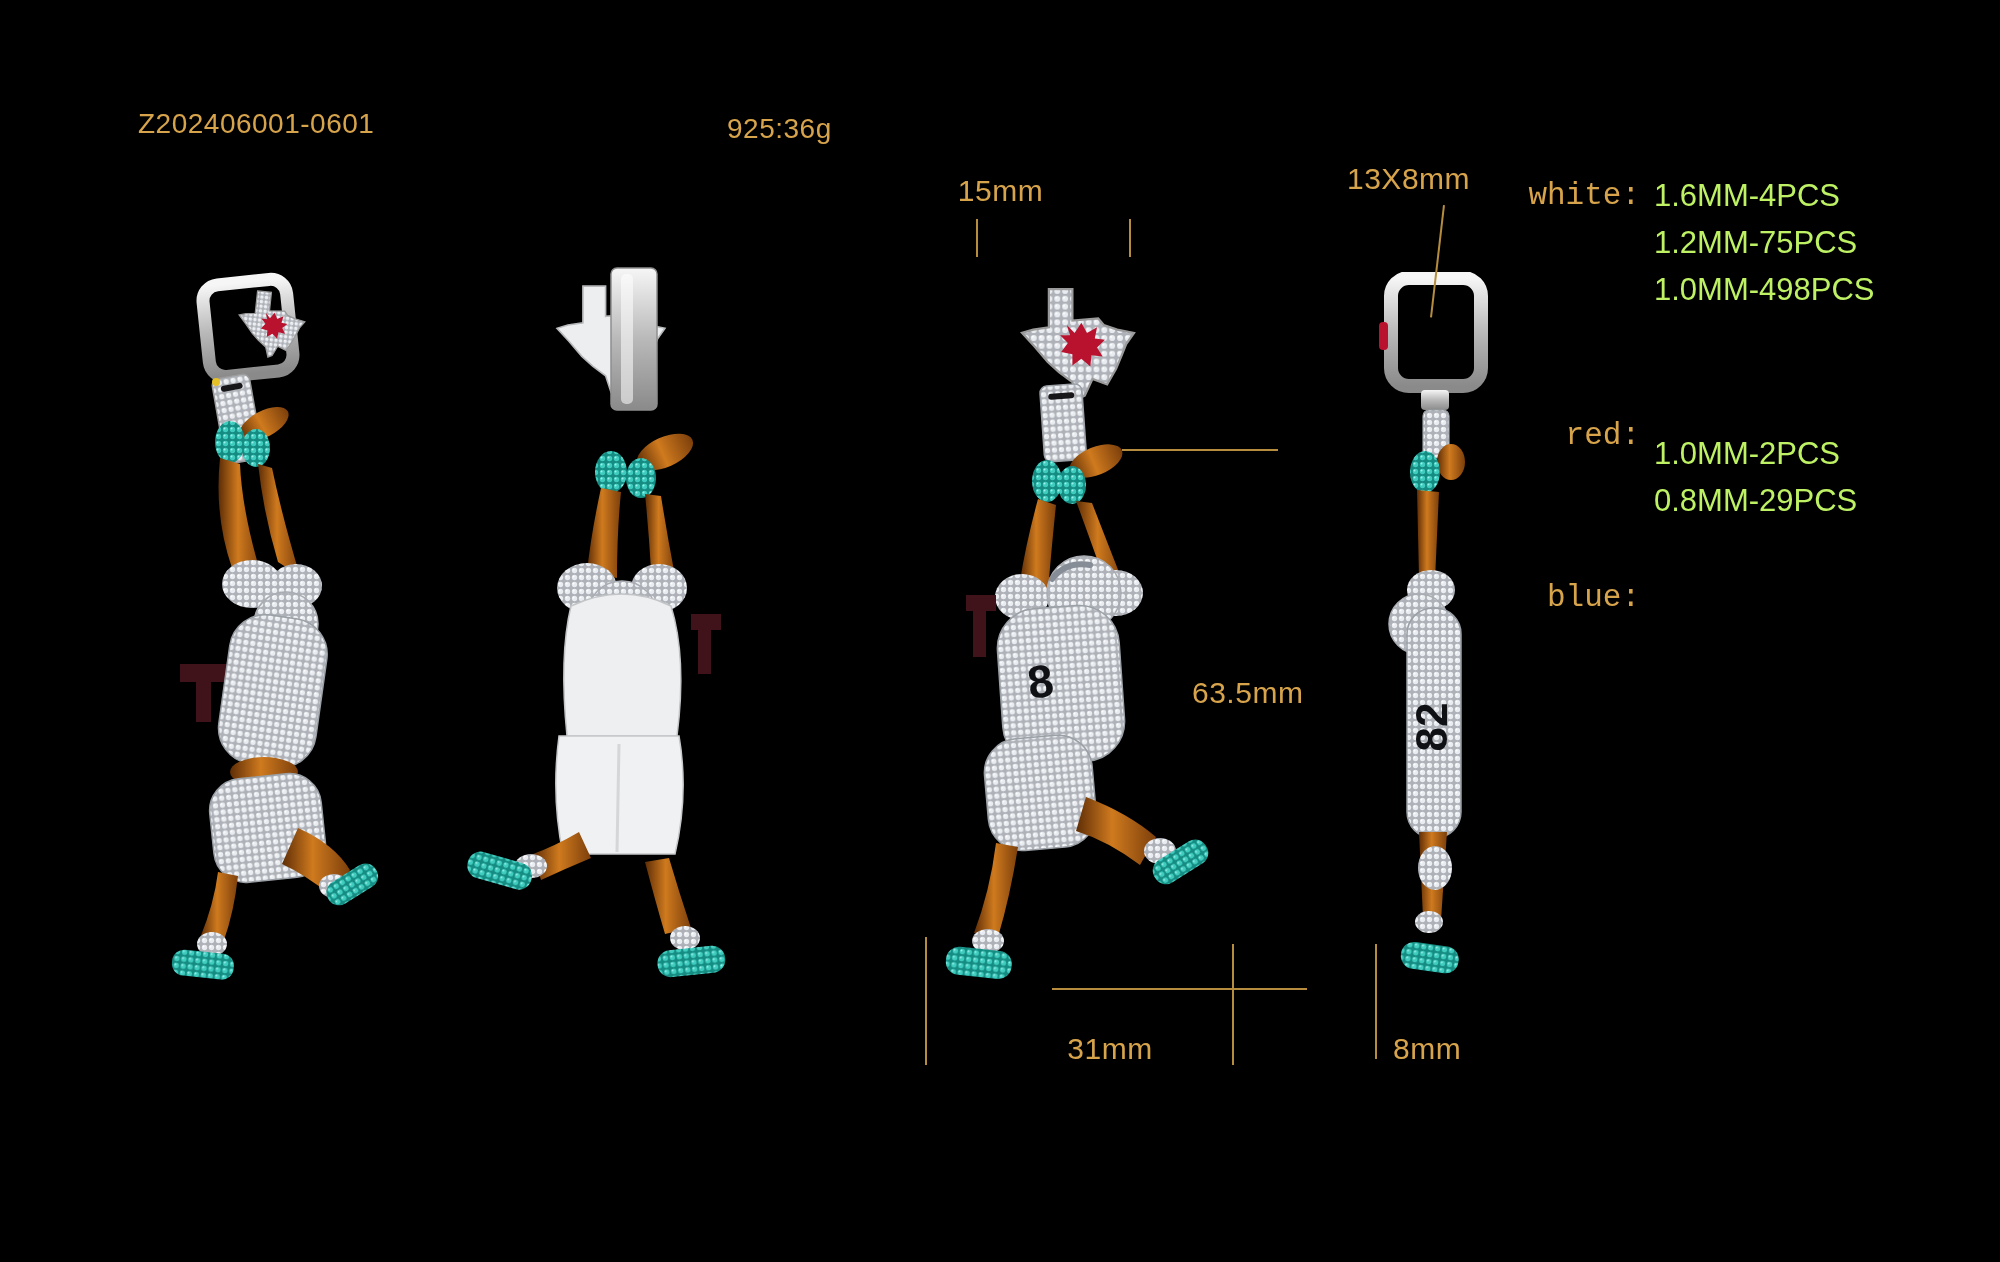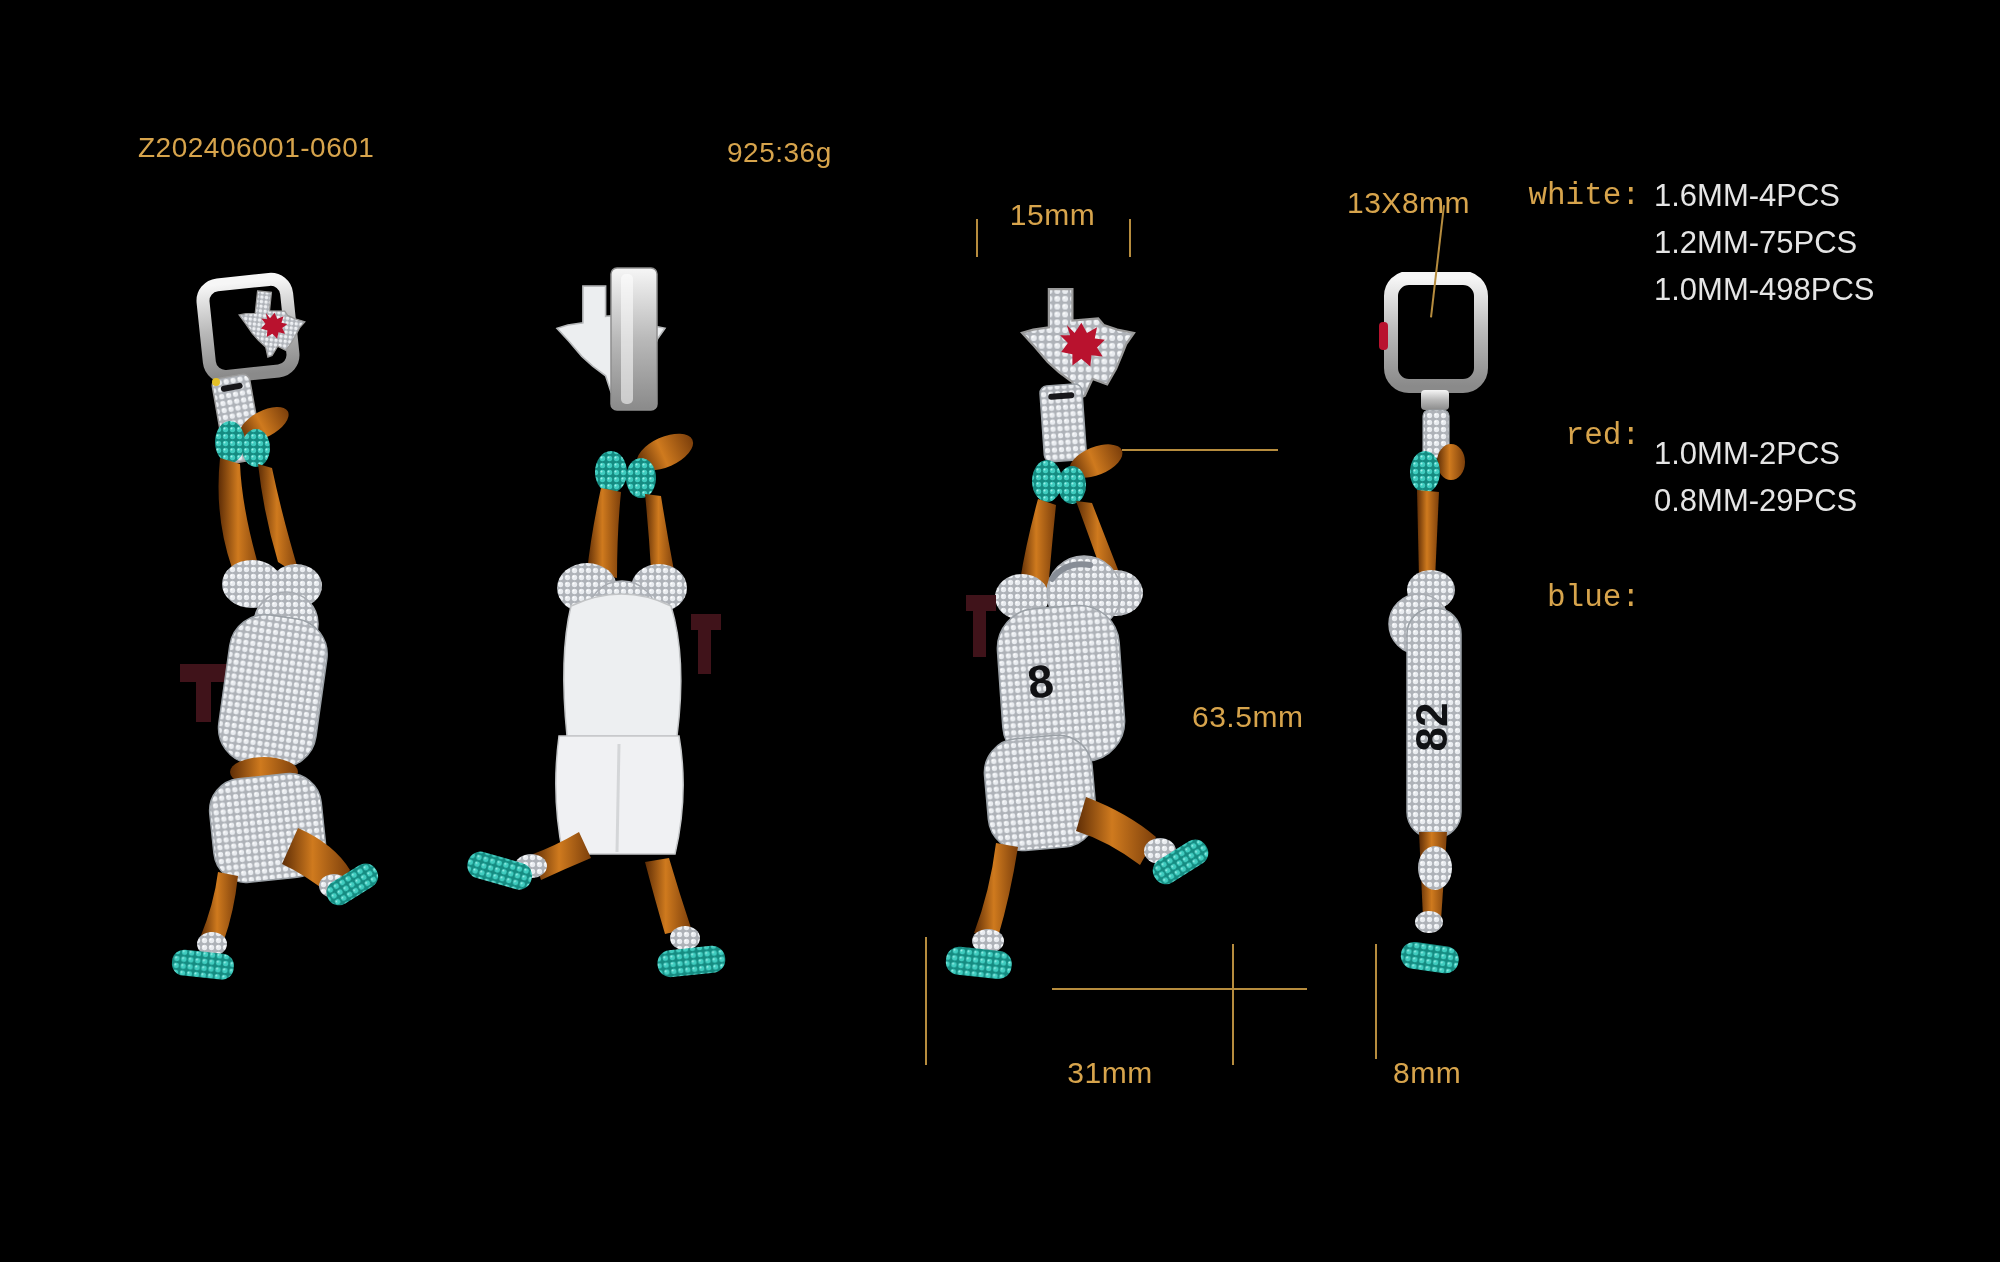--- a/index.html
+++ b/index.html
@@ -10,33 +10,32 @@
     overflow:hidden;
     font-family:"Liberation Sans", sans-serif;
   }
   .fig{position:absolute;}
   .lbl{
     position:absolute;
     color:#d7a44c;
     font-size:30px;
     letter-spacing:0.5px;
     white-space:nowrap;
-    margin-top:24px;
   }
   .lbl.small{font-size:28px;}
   .dline{position:absolute;background:#b68c3e;}
   .stone-label{
     position:absolute;
     width:185px;left:1455px;
     text-align:right;
     color:#d7a44c;font-size:31px;line-height:47px;white-space:nowrap;font-family:Liberation Mono, monospace;
   }
   .stone-rows{
     position:absolute;left:1654px;
-    color:#e5e5e5;font-size:31px;line-height:47px;
+    color:#bef264;font-size:31px;line-height:47px;
   }
   .stone-rows div{white-space:nowrap;}
   .center{text-align:center;}
 </style>
 </head>
 <body>
 
 <div id="canvas">
 
   <svg width="0" height="0" style="position:absolute" aria-hidden="true">
@@ -190,21 +189,21 @@
     <rect x="44" y="336" width="54" height="230" rx="26" fill="url(#pvW)" stroke="#9aa0a6" stroke-width="1.5"></rect>
     <text x="71" y="468" text-anchor="middle" font-size="44" font-weight="bold" fill="#101114" transform="rotate(-90 71 455)">82</text>
     <path d="M56 560 L84 560 L78 648 L60 646 Z" fill="url(#gOr)"></path>
     <ellipse cx="72" cy="596" rx="17" ry="22" fill="url(#pvW)"></ellipse>
     <ellipse cx="66" cy="650" rx="14" ry="11" fill="url(#pvW)"></ellipse>
     <g transform="rotate(8 66 684)">
       <rect x="38" y="672" width="58" height="27" rx="13" fill="url(#pvT)"></rect>
     </g>
   </svg>
 
-  <div class="lbl center" style="left:976px;top:174px;width:153px">15mm</div>
+  <div class="lbl center" style="left:924px;top:174px;width:153px">15mm</div>
   <div class="dline" style="left:976px;top:219px;width:2px;height:38px"></div>
   <div class="dline" style="left:1129px;top:219px;width:2px;height:38px"></div>
 
   <div class="lbl" style="left:1347px;top:162px">13X8mm</div>
   <div class="dline" style="left:1443px;top:205px;width:2px;height:113px;transform:rotate(6.6deg);transform-origin:top left"></div>
 
   <div class="dline" style="left:1122px;top:449px;width:156px;height:2px"></div>
   <div class="lbl" style="left:1192px;top:676px">63.5mm</div>
 
   <div class="dline" style="left:925px;top:937px;width:2px;height:128px"></div>

